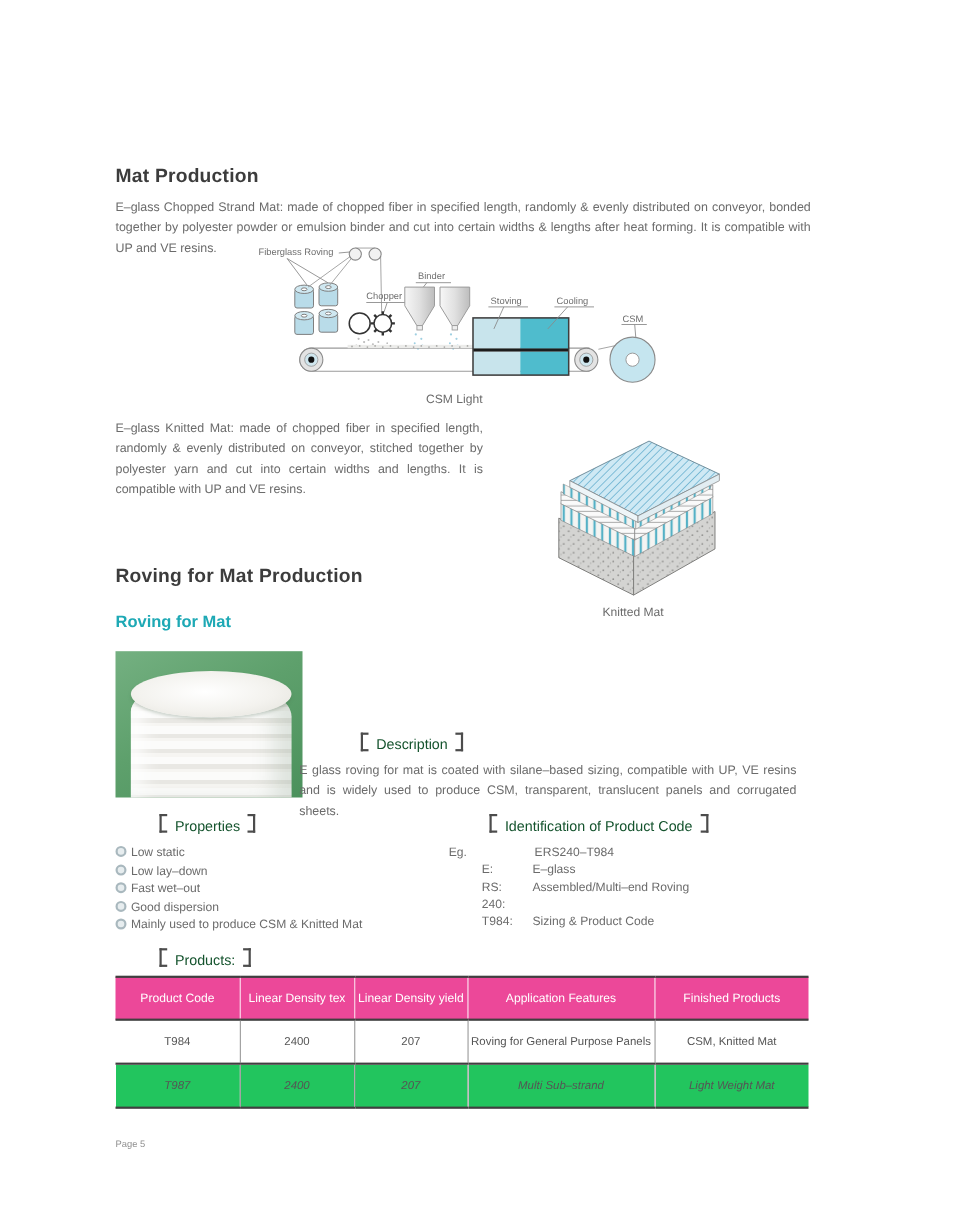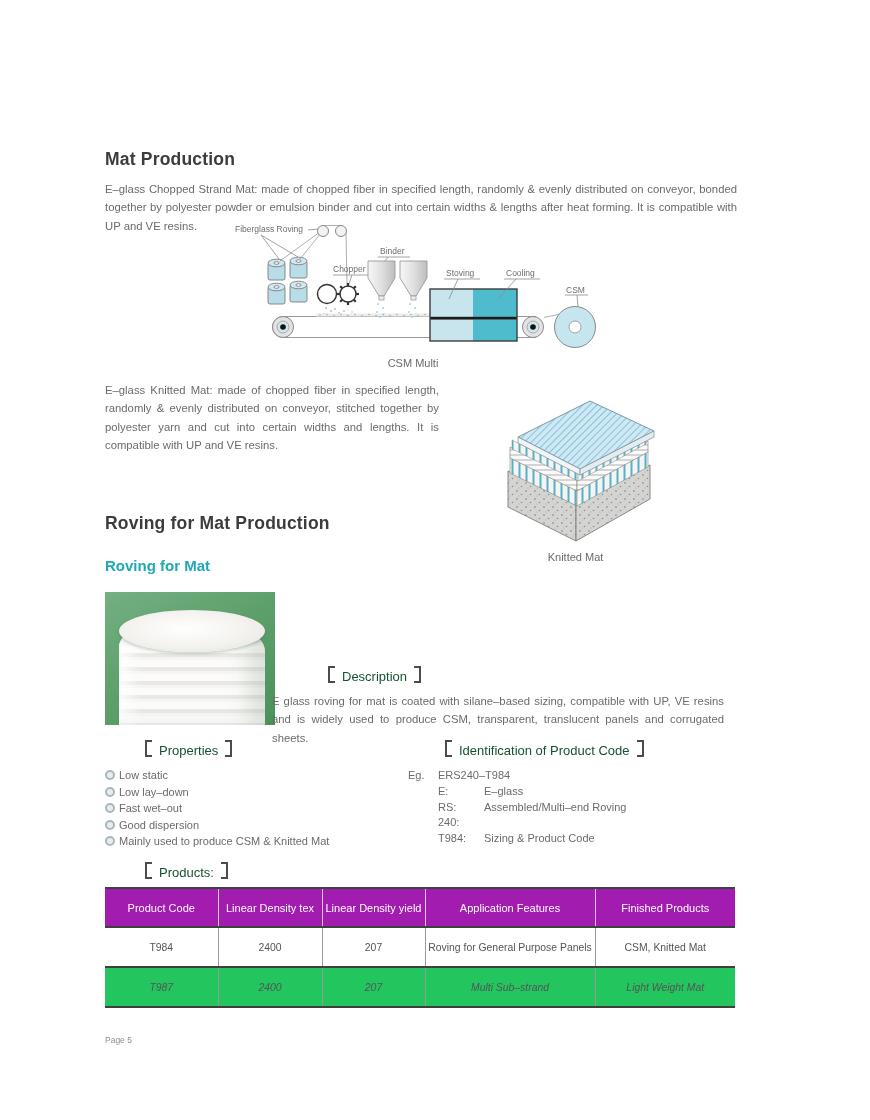--- a/index.html
+++ b/index.html
@@ -24,30 +24,30 @@
   .brk-l { border-left:2.5px solid #4c4c4c; border-top:2.5px solid #4c4c4c; border-bottom:2.5px solid #4c4c4c; margin-right:7px; }
   .brk-r { border-right:2.5px solid #4c4c4c; border-top:2.5px solid #4c4c4c; border-bottom:2.5px solid #4c4c4c; margin-left:7px; }
 
   
   ul.props { list-style:none; margin:0; padding:0; }
   ul.props li { font-size:11px; color:#6b6b6b; line-height:16px; margin-bottom:.5px; }
   .ring { display:inline-block; width:6px; height:6px; border:2px solid #a9b8be; background:#e7edef; border-radius:50%; margin-right:4px; vertical-align:-1px; }
 
   
   .id-block { font-size:11px; color:#6b6b6b; line-height:15.8px; }
-  .id-top { display:flex; }
+  .id-top { display:flex;gap:48px; }
   .id-eg { width:30px; }
   .id-row { display:flex; margin-left:30px; }
   .id-code { width:46px; }
   .id-meaning { flex:1; }
 
   
   table.products { border-collapse:collapse; width:630px; table-layout:fixed; }
   table.products thead th {
-    background:#a21caf; color:#ffffff; font-weight:normal; font-size:11px;
+    background:#ec4899; color:#ffffff; font-weight:normal; font-size:11px;
     height:37px; border-top:2px solid #3f3f3f; border-bottom:2px solid #3f3f3f;
     border-left:1px solid rgba(255,255,255,.75); padding:0 2px;
   }
   table.products thead th:first-child { border-left:none; }
   table.products tbody td {
     height:38px; text-align:center; font-size:10.4px; color:#555;
     border-bottom:2px solid #3f3f3f; border-left:1px solid #9a9a9a;
     padding:0 1px; white-space:nowrap; overflow:hidden;
   }
   table.products tbody td:first-child { border-left:none; }
@@ -227,21 +227,21 @@
       <circle cx="305" cy="106" r="2.8" fill="#111"></circle>
     </g>
 
     <line x1="316" y1="96.5" x2="337" y2="92" stroke="#9a9a9a" stroke-width="0.8"></line>
     <text x="338" y="72" font-size="8.5" fill="#6e6e6e">CSM</text>
     <line x1="337" y1="74" x2="360" y2="74" stroke="#8a8a8a" stroke-width="0.8"></line>
     <line x1="349" y1="74" x2="350" y2="86" stroke="#8a8a8a" stroke-width="0.8"></line>
     <circle cx="347" cy="106" r="20.5" fill="#c5e5ef" stroke="#8a8a8a" stroke-width="1"></circle>
     <circle cx="347" cy="106" r="6" fill="#ffffff" stroke="#9a9a9a" stroke-width="0.9"></circle>
   </svg>
-  <div class="abs caption" style="left:228px; top:357px; width:370px;">CSM Multi</div>
+  <div class="abs caption" style="left:228px; top:357px; width:370px;">CSM Light</div>
 
   <div class="abs body-text" style="left:105px; top:381px; width:334px;">E–glass Knitted Mat: made of chopped fiber in specified length, randomly &amp; evenly distributed on conveyor, stitched together by polyester yarn and cut into certain widths and lengths. It is compatible with UP and VE resins.</div>
 
   <svg class="abs" style="left:488px; top:393px;" width="175" height="158" viewBox="0 0 175 158">
 
     <polygon points="20,78 88,112 88,148 20,114" fill="url(#speck)" stroke="#7e7e7c" stroke-width="0.9"></polygon>
     <polygon points="88,112 162,72 162,106 88,148" fill="url(#speck)" stroke="#7e7e7c" stroke-width="0.9"></polygon>
 
     <polygon points="22,64 89,97 89,113 22,80" fill="url(#stitch)" stroke="#8a8a8a" stroke-width="0.6"></polygon>
     <polygon points="89,97 160,58 160,74 89,113" fill="url(#stitch)" stroke="#8a8a8a" stroke-width="0.6"></polygon>

